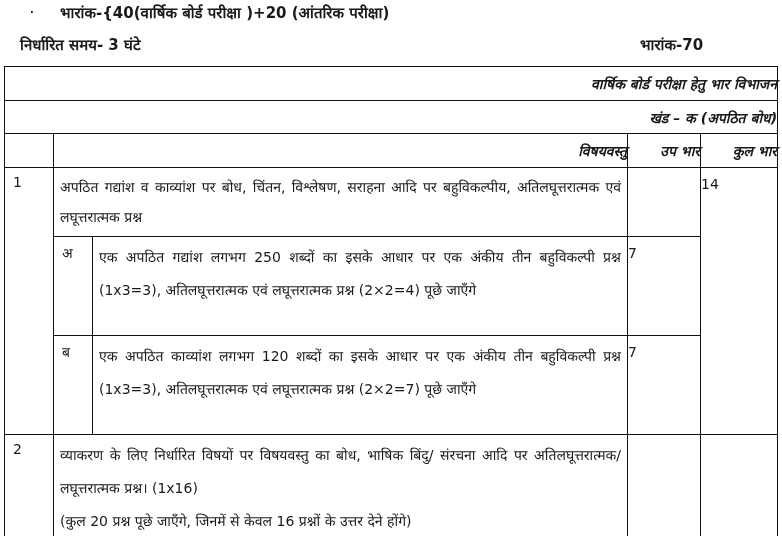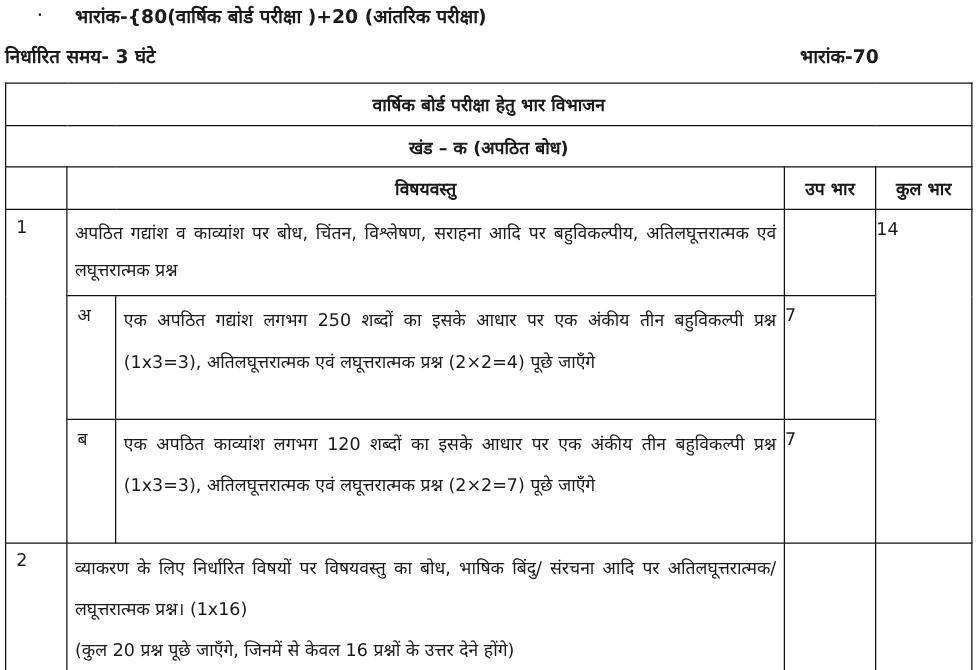--- a/index.html
+++ b/index.html
@@ -10,45 +10,45 @@
   .topline {
     position: absolute; left: 0; top: 0; height: 26px; width: 782px;
     font-weight: bold; font-size: 15px; line-height: 26px;
   }
   .bullet { position: absolute; left: 30px; top: 0; font-size: 10px; }
   .topline .txt { position: absolute; left: 60px; top: 0; }
   .meta-row {
     position: absolute; left: 0; top: 32px; width: 782px; height: 26px;
     font-weight: bold; font-size: 15px; line-height: 26px;
   }
-  .meta-row .left { position: absolute; left: 4px; }
+  .meta-row .left { position: absolute; left: 20px; }
   .meta-row .right { position: absolute; left: 640px; }
 
   table.grid {
     position: absolute; left: 4px; top: 66px;
     border-collapse: collapse; table-layout: fixed;
     width: 773px;
   }
   table.grid td {
     border: 1.5px solid #111;
     padding: 0; vertical-align: top;
     font-size: 14px;
   }
-  .hdr { text-align: center; font-weight: bold; font-size: 15px; }
+  .hdr { text-align: right; font-weight: bold; font-size: 15px; font-style: italic; }
   .num { padding: 6px 0 0 8px !important; font-size: 14px; }
   .content { padding: 4px 6px 4px 6px !important; line-height: 33px; font-size: 14px; text-align: justify; }
   .sub-label { padding: 4px 0 0 8px !important; line-height: 25px; }
   .mark { text-align: left; padding-top: 4px !important; line-height: 25px; }
 </style>
 </head>
 <body>
 
 <div class="topline">
   <span class="bullet">·</span>
-  <span class="txt">भारांक-{80(वार्षिक बोर्ड परीक्षा )+20 (आंतरिक परीक्षा)</span>
+  <span class="txt">भारांक-{40(वार्षिक बोर्ड परीक्षा )+20 (आंतरिक परीक्षा)</span>
 </div>
 
 <div class="meta-row">
   <span class="left">निर्धारित समय- 3 घंटे</span>
   <span class="right">भारांक-70</span>
 </div>
 
 <table class="grid">
   <colgroup>
     <col style="width:49px">

